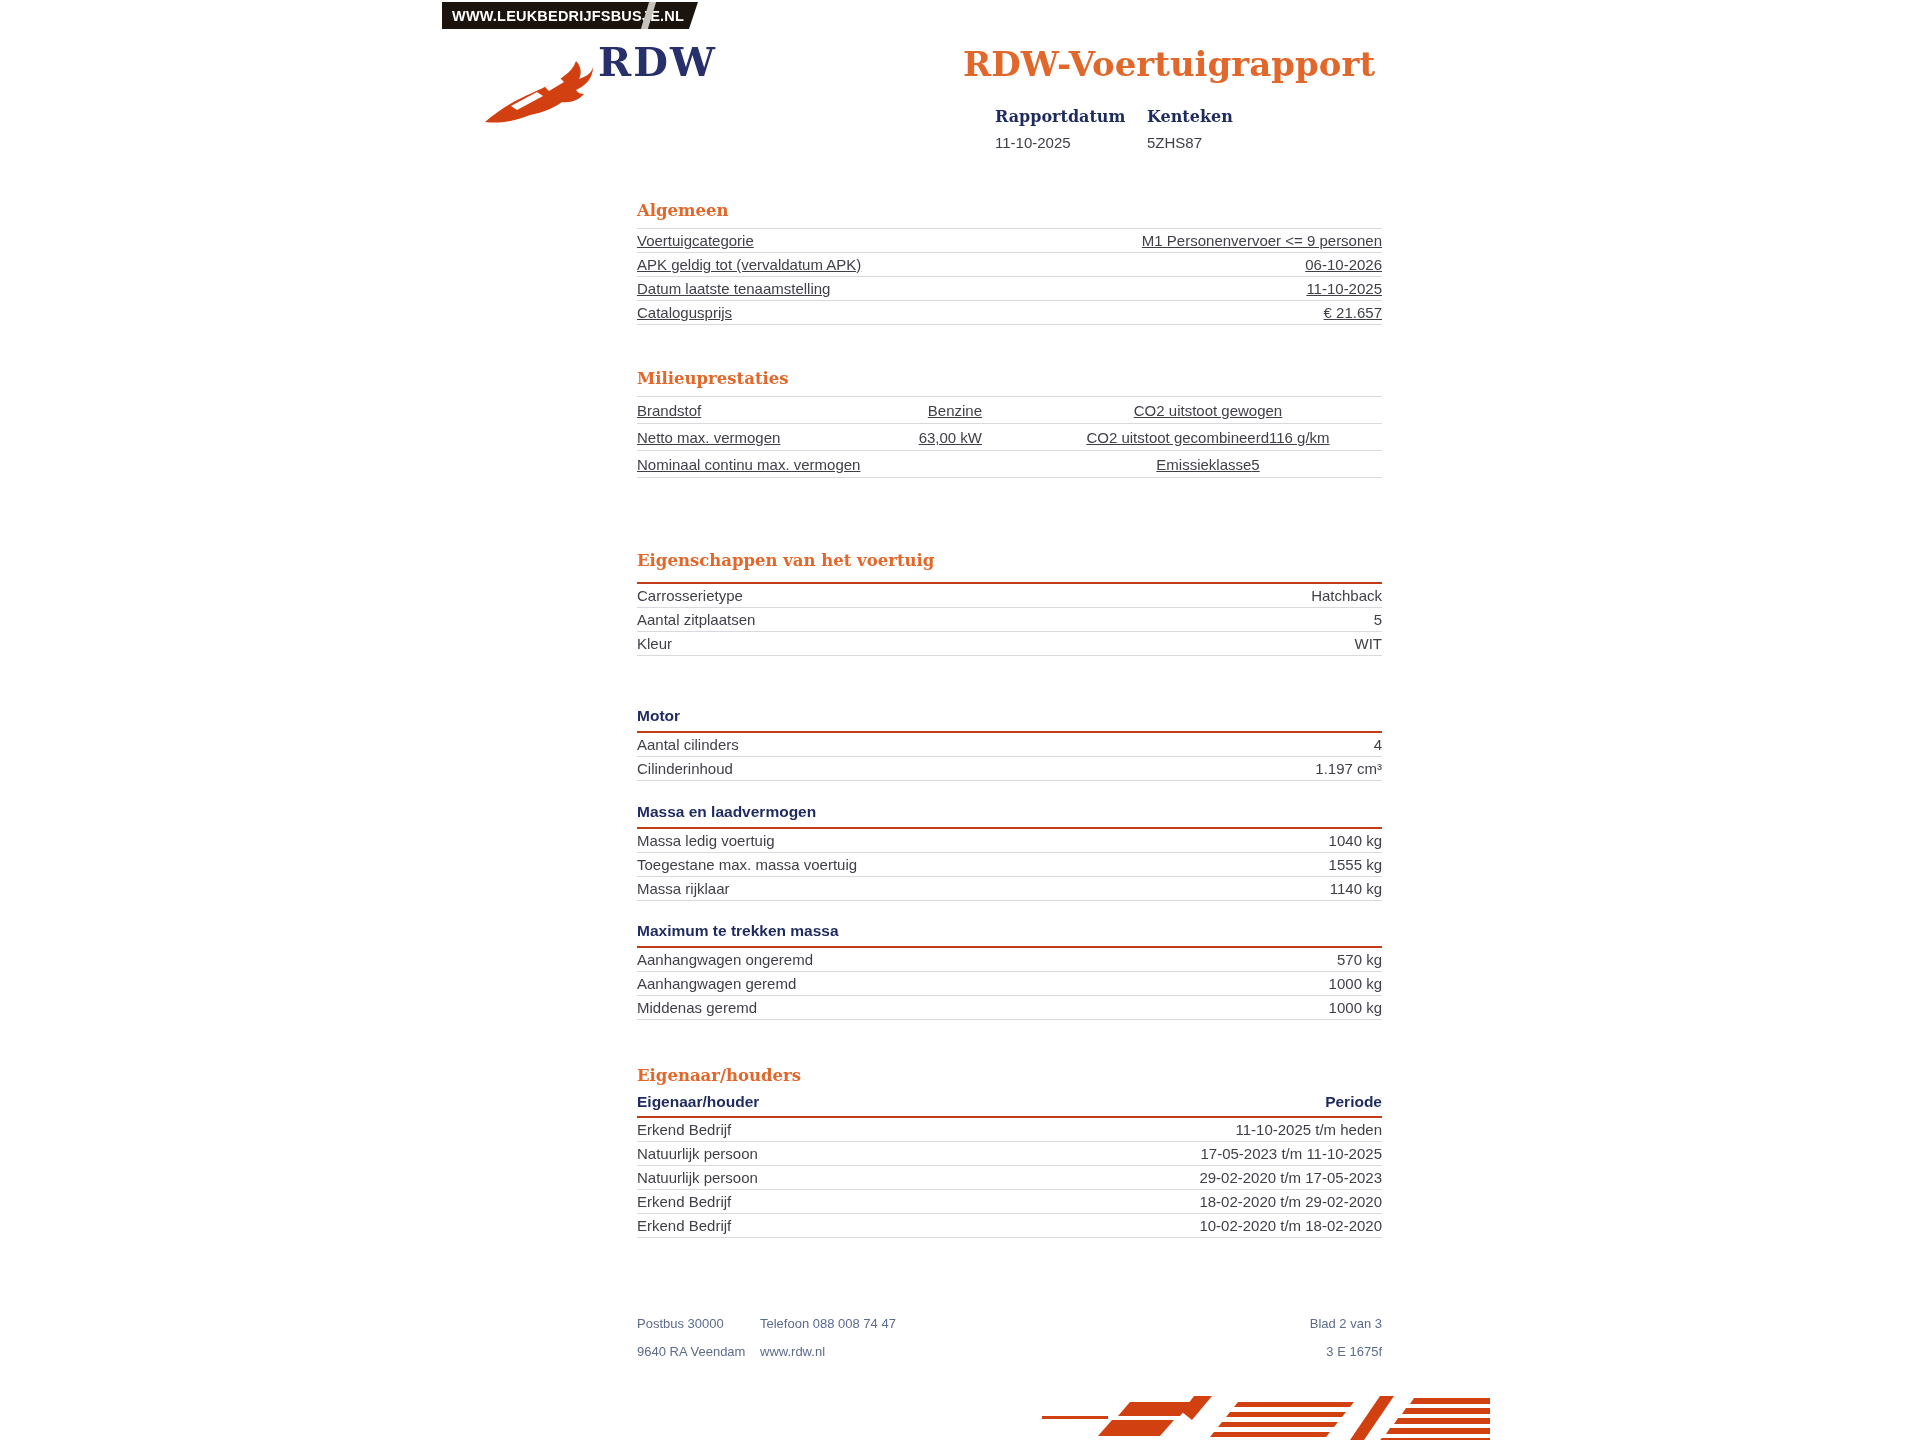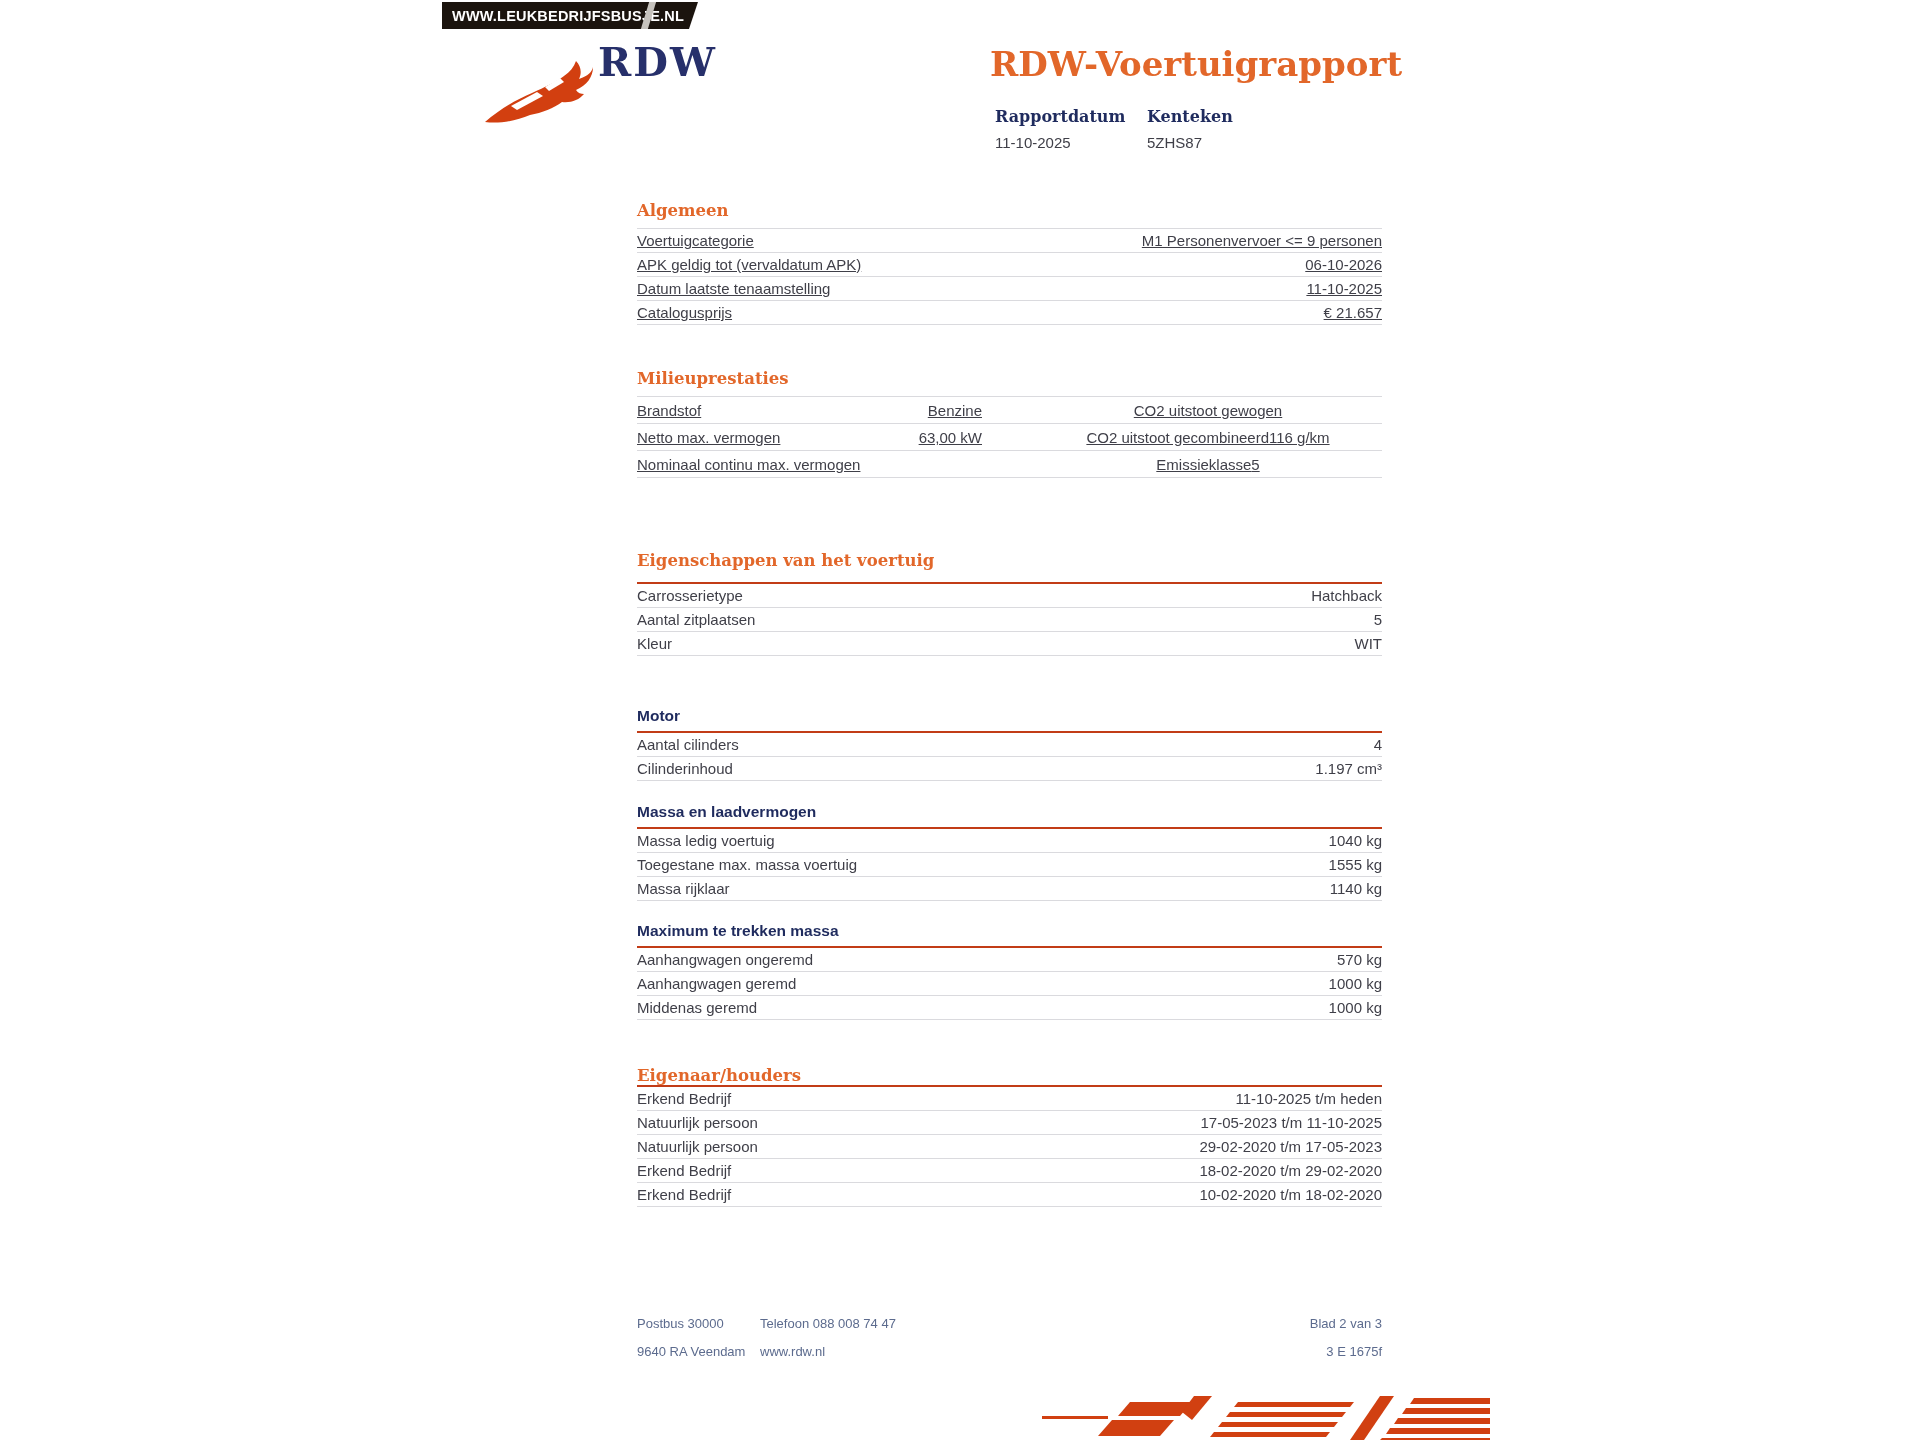--- a/index.html
+++ b/index.html
@@ -25,21 +25,21 @@
 
   
   .feather { left:483px; top:60px; }
   .logo-rdw {
     left:598px; top:38px; font:bold 40px "DejaVu Serif",serif;
     color:#27306b; letter-spacing:2px;
   }
 
   
   .doc-title {
-    left:990px; top:44px; font:bold 34px "DejaVu Serif",serif; color:#e2672a;
+    left:963px; top:44px; font:bold 34px "DejaVu Serif",serif; color:#e2672a;
   }
   .meta-label { font:bold 16px "DejaVu Serif",serif; color:#1f2b5e; }
   .meta-value { font:15px "Liberation Sans",sans-serif; color:#3f3f48; margin-top:8px; }
   .meta-date  { left:995px;  top:107px; }
   .meta-plate { left:1147px; top:107px; }
 
   
   .sec { left:637px; width:745px; }
   .sec-title { font:bold 16.5px "DejaVu Serif",serif; color:#e2672a; }
   .sub-title { font:bold 15.5px "Liberation Sans",sans-serif; color:#1f2b5e; }
@@ -237,20 +237,24 @@
       </div>
       <div class="kv-row">
         <span class="kv-label">Middenas geremd</span>
         <span class="kv-value">1000 kg</span>
       </div>
     </div>
   </div>
 
   <div class="abs sec" style="top:1066px">
     <div class="sec-title">Eigenaar/houders</div>
+    <div class="col-head" style="margin-top:8px">
+      <span>Eigenaar/houder</span>
+      <span>Periode</span>
+    </div>
     <div class="orange-rule"></div>
     <div class="sub-table">
       <div class="kv-row">
         <span class="kv-label">Erkend Bedrijf</span>
         <span class="kv-value">11-10-2025 t/m heden</span>
       </div>
       <div class="kv-row">
         <span class="kv-label">Natuurlijk persoon</span>
         <span class="kv-value">17-05-2023 t/m 11-10-2025</span>
       </div>

